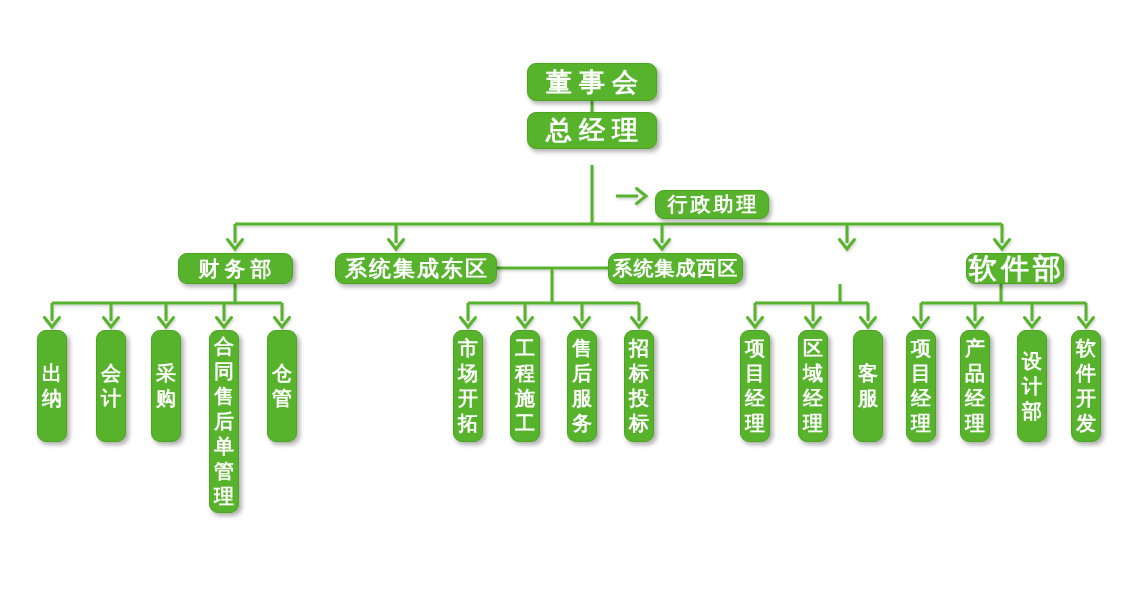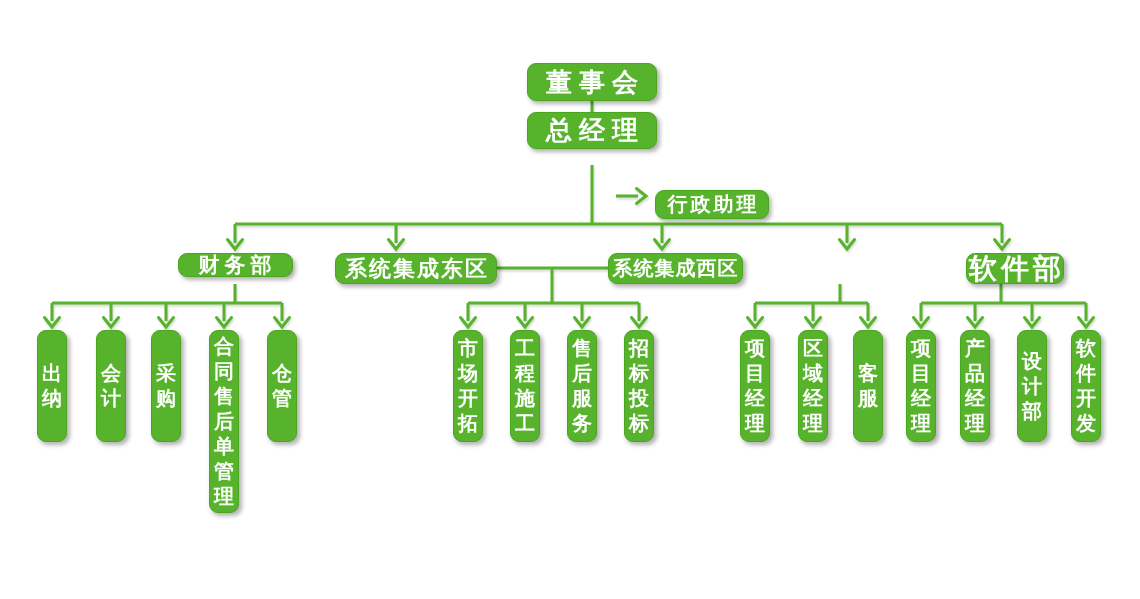--- a/index.html
+++ b/index.html
@@ -108,21 +108,21 @@
     </svg>
 <div class="node h" style="left: 527px; top: 63px; width: 130px; height: 38px; font-size: 26px;">
       <span style="letter-spacing: 7px; padding-left: 7px;">董事会</span>
     </div>
     <div class="node h" style="left: 527px; top: 112px; width: 130px; height: 37px; font-size: 26px;">
       <span style="letter-spacing: 7px; padding-left: 7px;">总经理</span>
     </div>
     <div class="node h" style="left: 655px; top: 178px; width: 114px; height: 29px; font-size: 20px; margin-top: 12px;">
       <span style="letter-spacing: 3px; padding-left: 3px;">行政助理</span>
     </div>
-    <div class="node h" style="left: 177.5px; top: 253px; width: 115px; height: 24px; font-size: 21px;">
+    <div class="node h" style="left: 177.5px; top: 253px; width: 115px; height: 31px; font-size: 21px;">
       <span style="letter-spacing: 5px; padding-left: 5px;">财务部</span>
     </div>
     <div class="node h" style="left: 335px; top: 253px; width: 162px; height: 31px; font-size: 22px;">
       <span style="letter-spacing: 2px; padding-left: 2px;">系统集成东区</span>
     </div>
     <div class="node h" style="left: 607.5px; top: 253px; width: 135px; height: 31px; font-size: 20px;">
       <span style="letter-spacing: 1px; padding-left: 1px;">系统集成西区</span>
     </div>
     <div class="node h" style="left: 966px; top: 253px; width: 98px; height: 31px; font-size: 28px;">
       <span style="letter-spacing: 4px; padding-left: 4px;">软件部</span>

